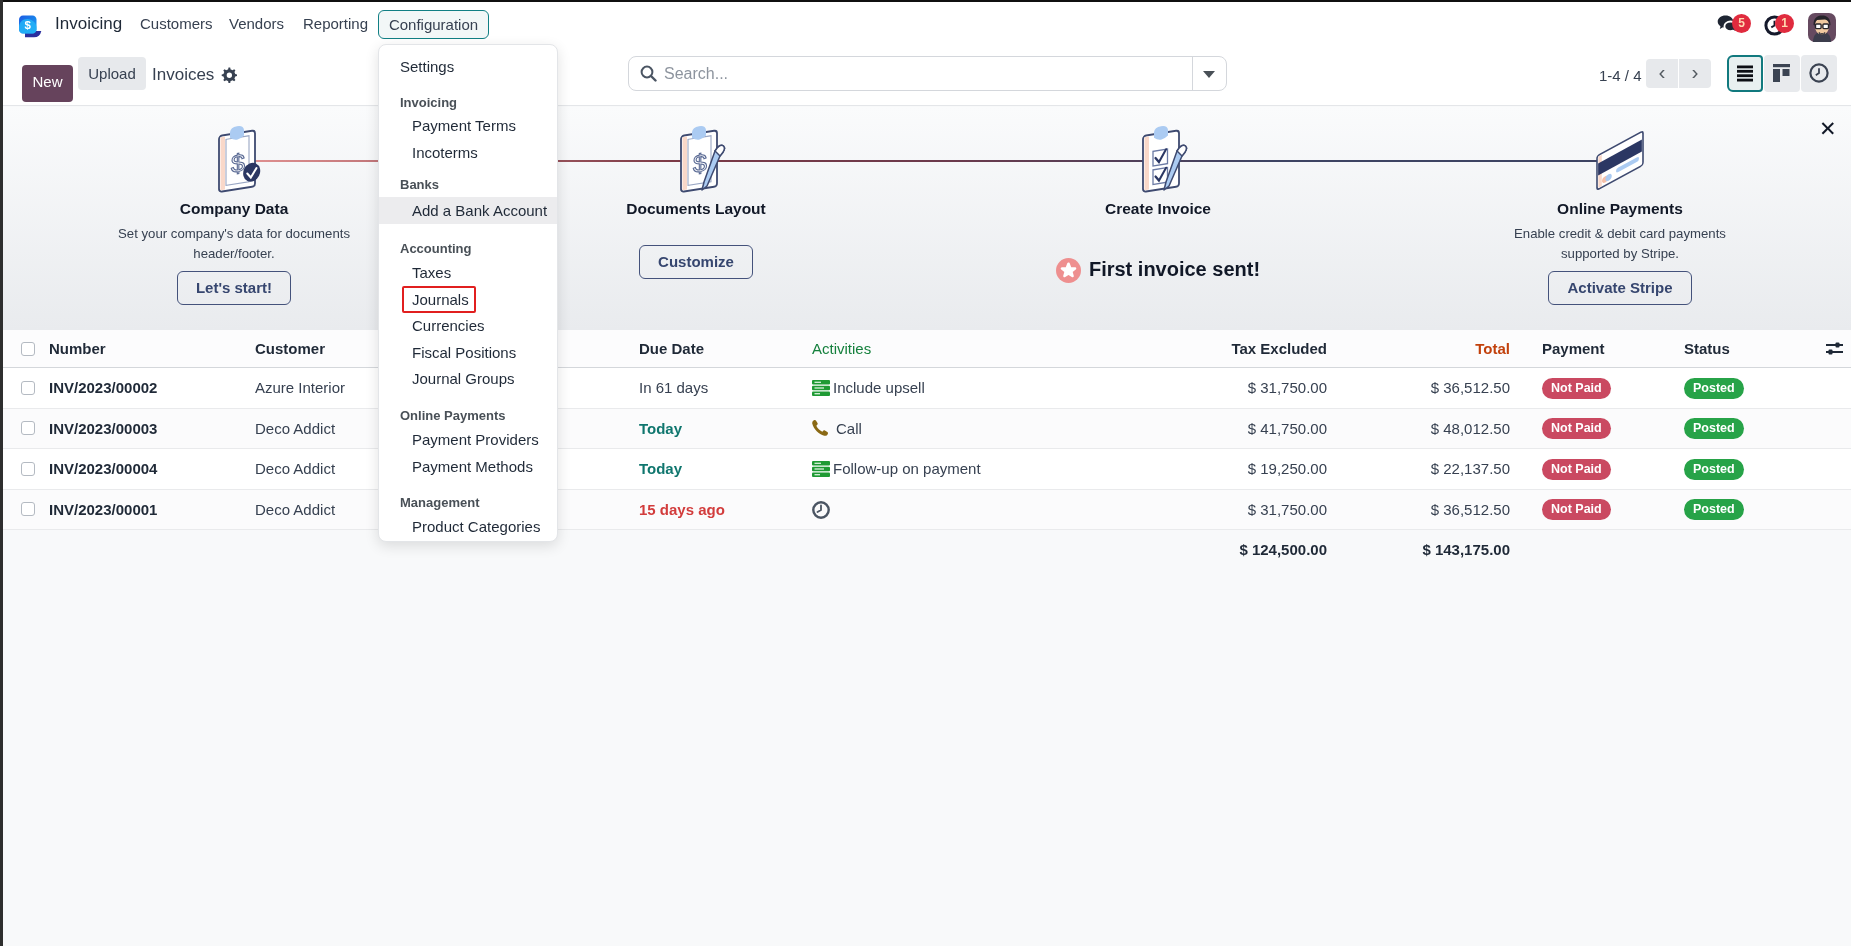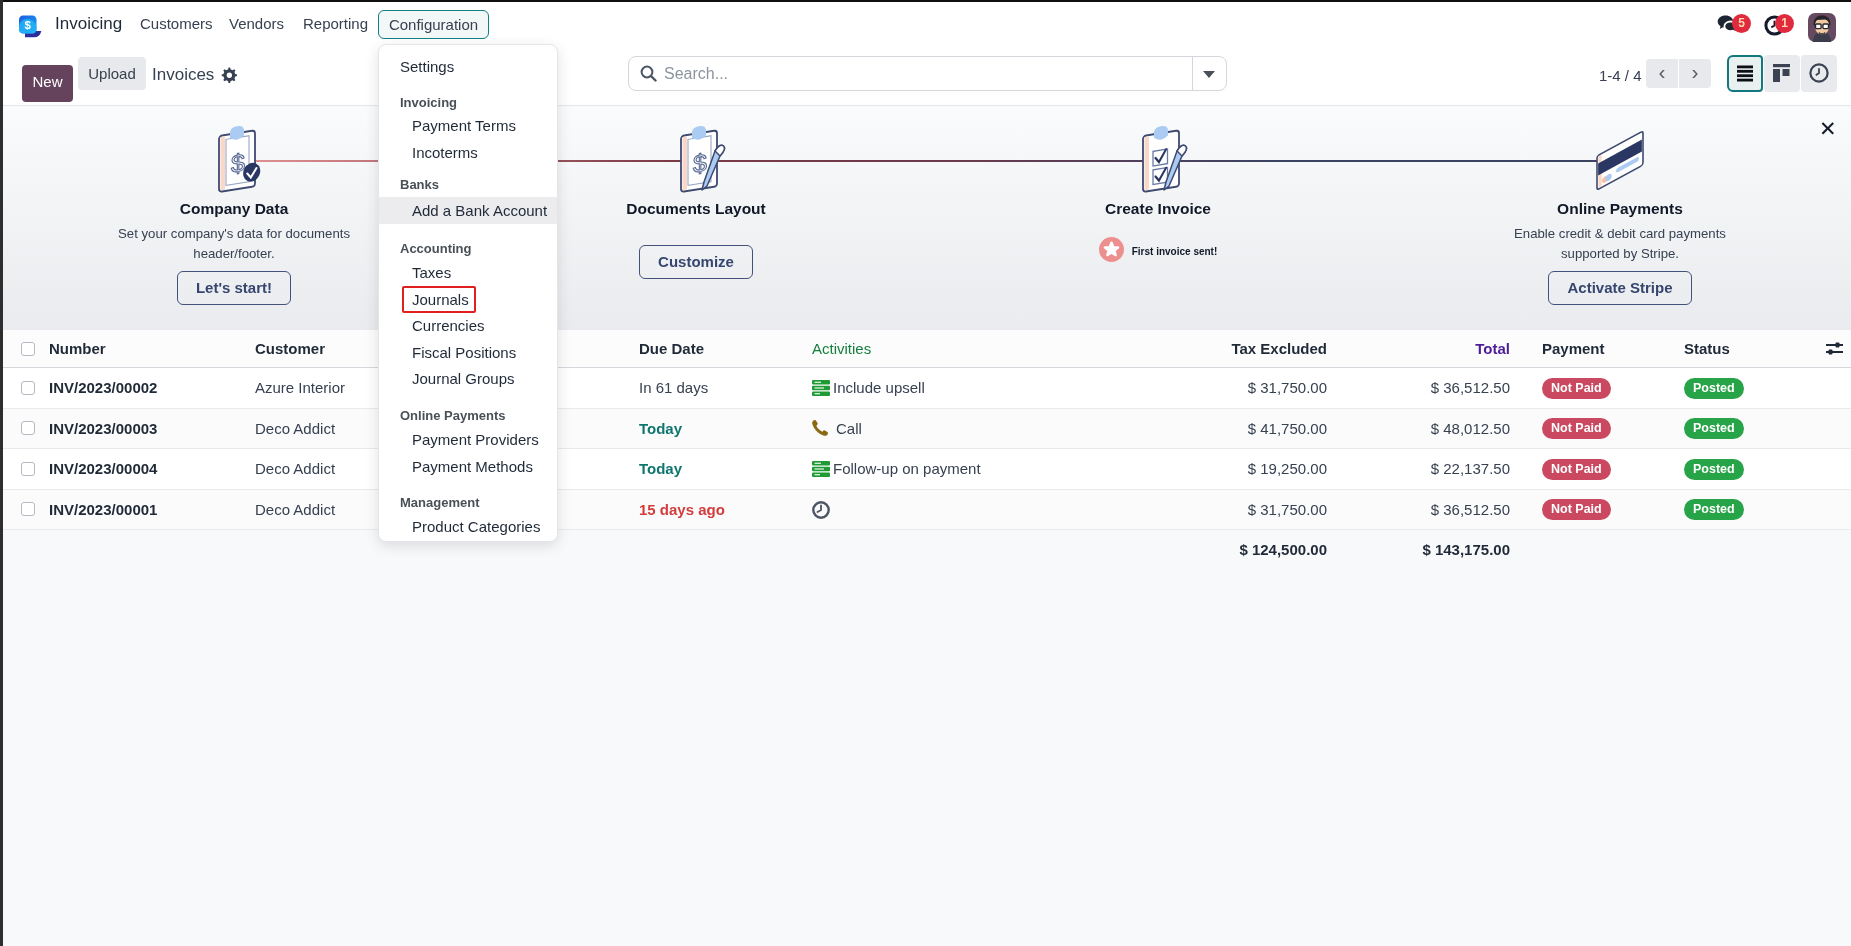--- a/index.html
+++ b/index.html
@@ -112,21 +112,21 @@
             <rect x="10" y="17" width="14.5" height="14.5" fill="none" stroke="#6b7aa4" stroke-width="1.3"></rect>
             <path d="M12.5 24 L16 28.5 L23 17" fill="none" stroke="#2b3763" stroke-width="2.2" stroke-linecap="round"></path>
             <rect x="10" y="35.5" width="14.5" height="14.5" fill="none" stroke="#6b7aa4" stroke-width="1.3"></rect>
             <path d="M12.5 42.5 L16 47 L23 35.5" fill="none" stroke="#2b3763" stroke-width="2.2" stroke-linecap="round"></path>
           </g>
           <path d="M50 30 Q55 22 58.5 25 Q61.5 28 55 35 L42 65 L37 69 L39 61 Z" fill="#abcbf2" stroke="#3e4a70" stroke-width="1.5" stroke-linejoin="round"></path>
           <path d="M50 30 Q55 22 58.5 25 Q61.5 28 55 35 Z" fill="#fff" stroke="#3e4a70" stroke-width="1.5"></path>
         </svg>
       </div>
       <h3>Create Invoice</h3>
-      <div style="margin-top:19px; font-size:10px; font-weight:700; color:#111827;"><svg style="vertical-align:-7px; margin-right:8px;" width="25" height="25" viewBox="0 0 25 25">
+      <div style="margin-top:40px; font-size:20px; font-weight:700; color:#111827;"><svg style="vertical-align:-7px; margin-right:8px;" width="25" height="25" viewBox="0 0 25 25">
           <circle cx="12.5" cy="12.5" r="12.5" fill="#ee8f8f"></circle>
           <path d="M12.5 5.8 L14.2 10.3 L19 10.5 L15.2 13.4 L16.5 18 L12.5 15.3 L8.5 18 L9.8 13.4 L6 10.5 L10.8 10.3 Z" fill="#fff" stroke="#fff" stroke-width="2.6" stroke-linejoin="round"></path>
         </svg>First invoice sent!</div>
     </div>
     <div class="step" style="left:1427px;">
       <div class="icn" id="icn4" style="margin:14px 153px 0 159px; width:68px; height:80px; position:relative;">
         <svg width="68" height="80" viewBox="0 0 68 80">
           <g transform="translate(8,35) skewY(-28.5)">
             <rect x="0" y="0" width="46" height="34" rx="2.5" fill="#fff" stroke="#3e4a70" stroke-width="1.6"></rect>
             <rect x="1.4" y="1.4" width="3.4" height="31.2" fill="#f9d8c9"></rect>
@@ -146,21 +146,21 @@
   </div>
 
   <div class="abs" id="table">
     <div class="trow thead">
       <span class="cb"></span>
       <span class="cell cnum" style="font-weight:700;">Number</span>
       <span class="cell ccust" style="font-weight:700;color:#1f2937;">Customer</span>
       <span class="cell cdue" style="font-weight:700;color:#1f2937;">Due Date</span>
       <span class="cell cact" style="font-weight:400;color:#15803d;">Activities</span>
       <span class="cell ctax" style="font-weight:700;color:#1f2937;">Tax Excluded</span>
-      <span class="cell ctot" style="font-weight:700;color:#4c1d95;">Total</span>
+      <span class="cell ctot" style="font-weight:700;color:#c2410c;">Total</span>
       <span class="cell cpay" style="font-weight:700;color:#1f2937;">Payment</span>
       <span class="cell cstat" style="font-weight:700;color:#1f2937;">Status</span>
       <span style="position:absolute; right:8px; top:11px;"><svg width="17" height="16" viewBox="0 0 17 16">
           <g stroke="#1f2937" stroke-width="2" fill="#1f2937">
             <line x1="0" y1="4" x2="17" y2="4"></line>
             <line x1="0" y1="11" x2="17" y2="11"></line>
             <rect x="9.5" y="1.5" width="4" height="5" rx="1" stroke="none"></rect>
             <rect x="2.5" y="8.5" width="4" height="5" rx="1" stroke="none"></rect>
           </g>
         </svg></span>

